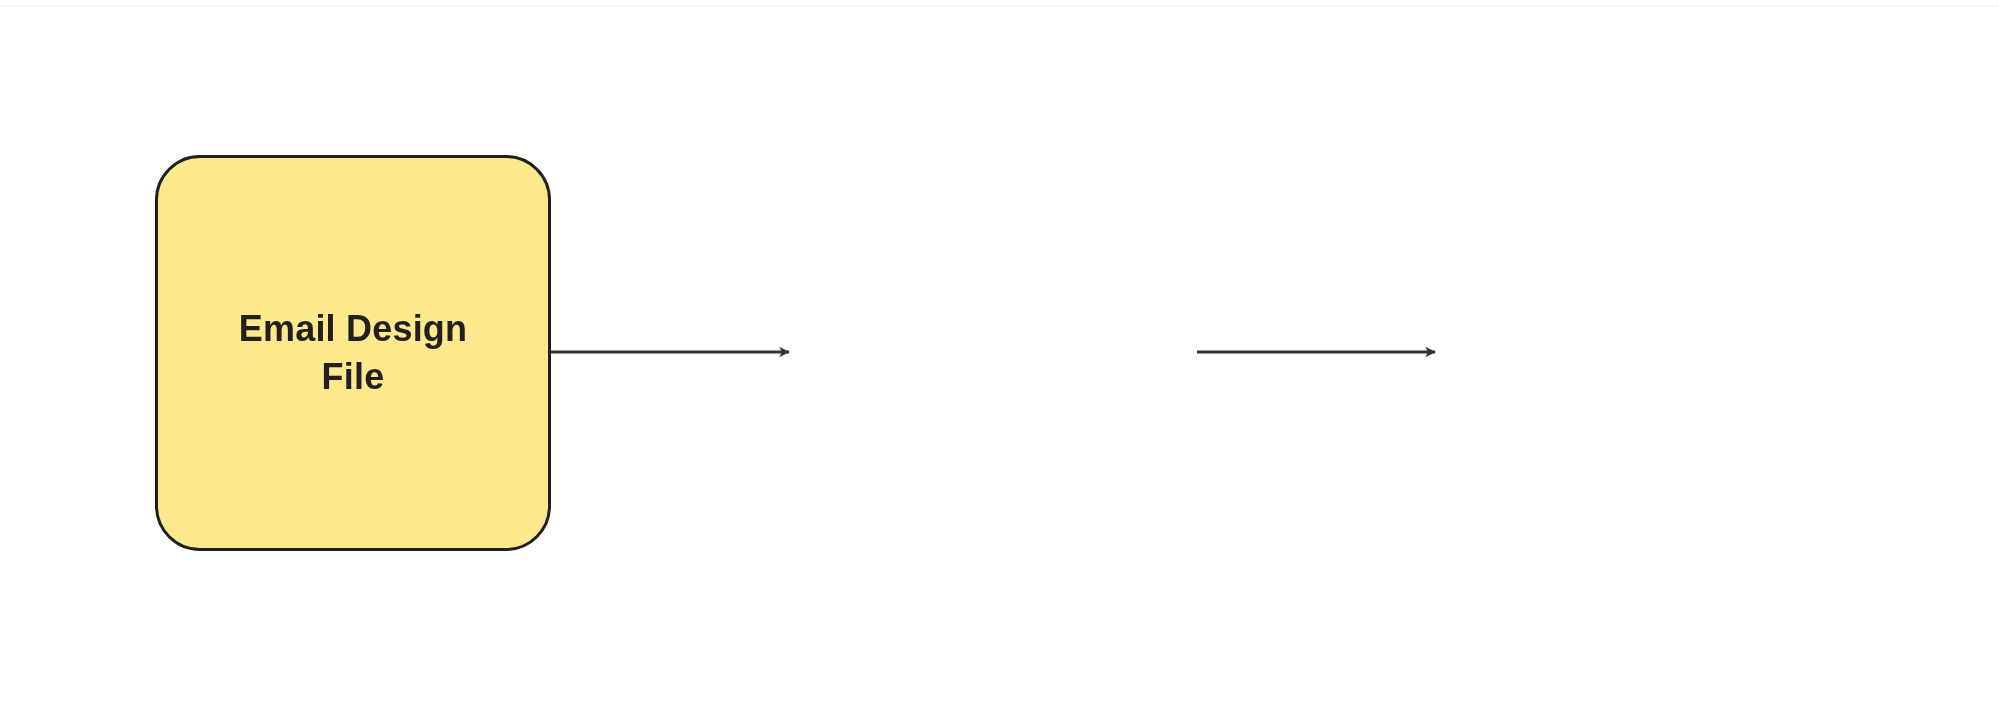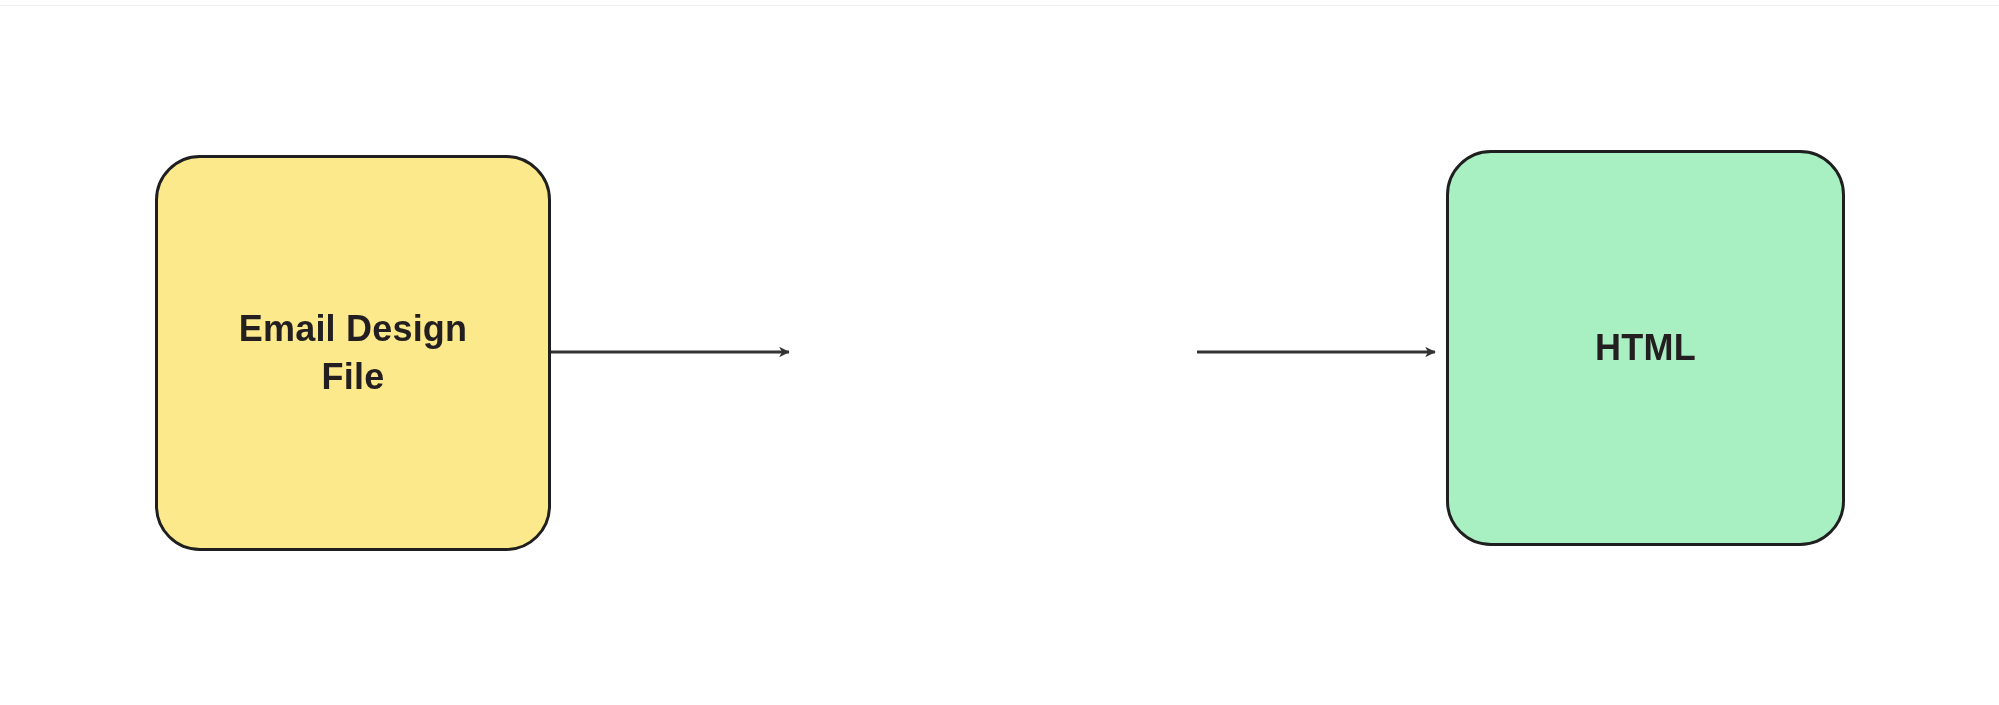--- a/index.html
+++ b/index.html
@@ -108,18 +108,15 @@
         <line x1="1197" y1="352" x2="1435" y2="352" stroke="#333333" stroke-width="3.2" marker-end="url(#barb)"></line>
       </g>
     </svg>
 
     <div class="node" id="node-email">
       <span class="node-label">Email Design
 File</span>
     </div>
 
 
-    <div class="node" id="node-html">
-      <span class="node-label">HTML</span>
-    </div>
 
   </div>
 </div>
 
 </body></html>

